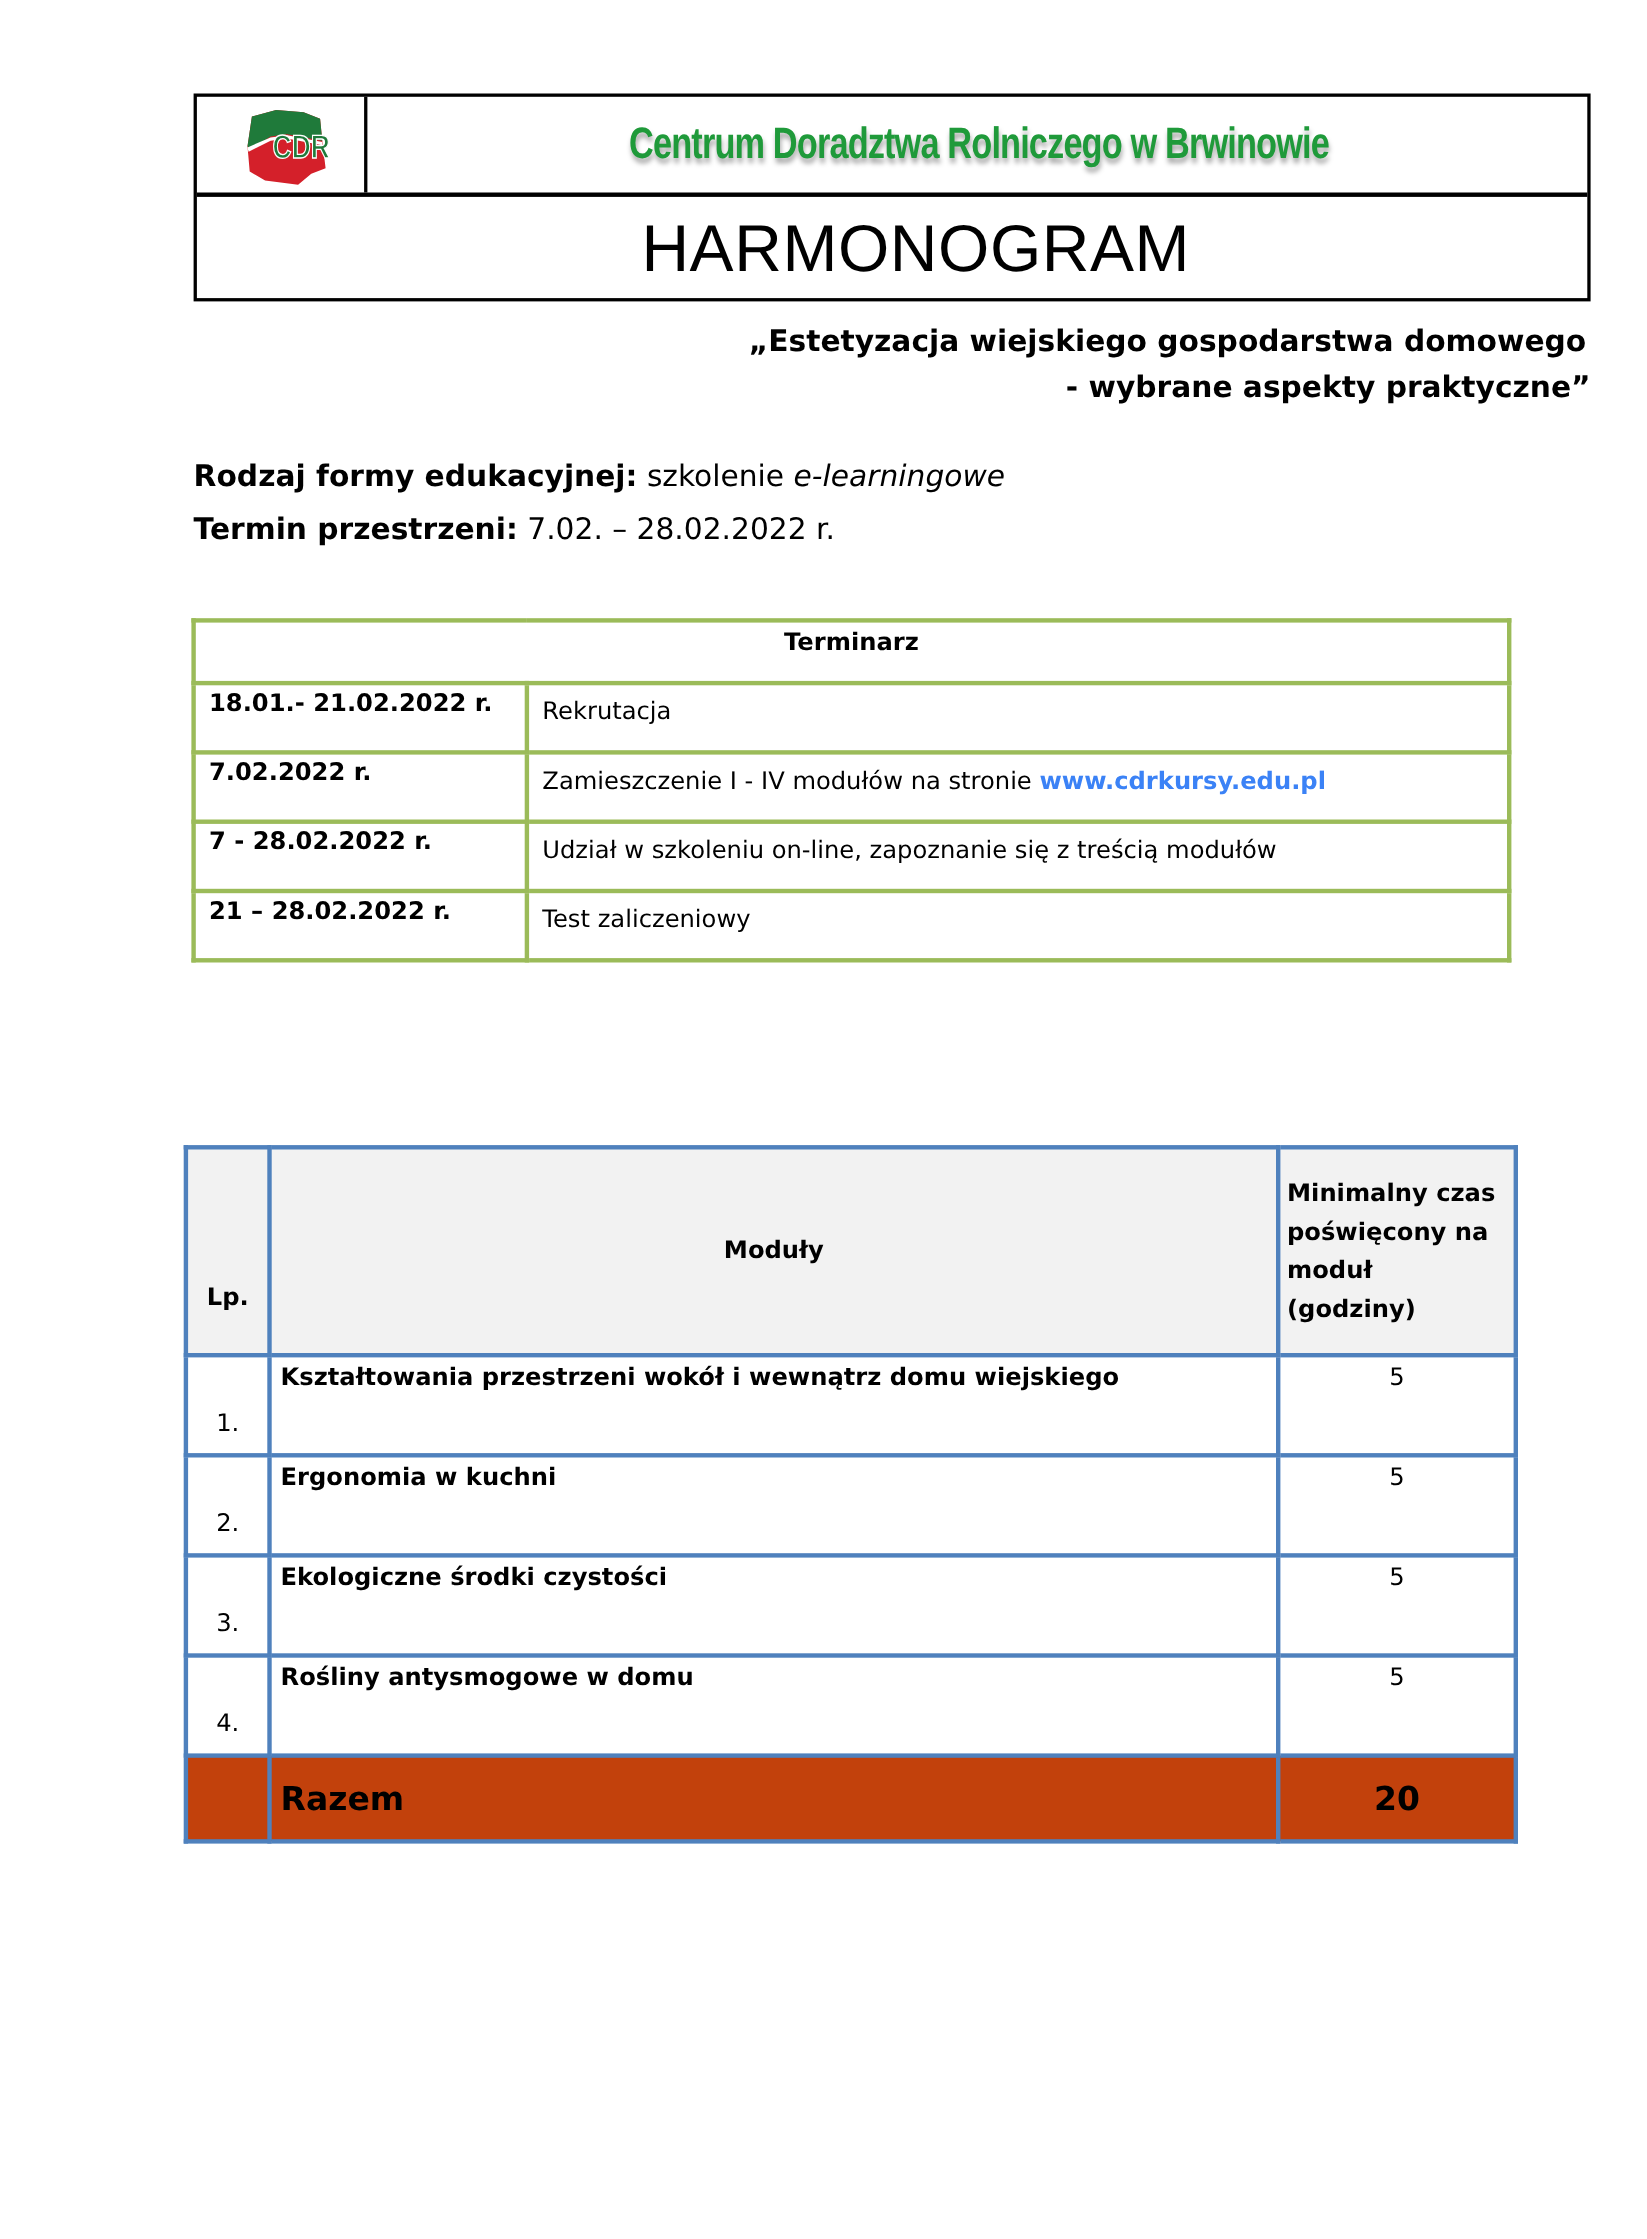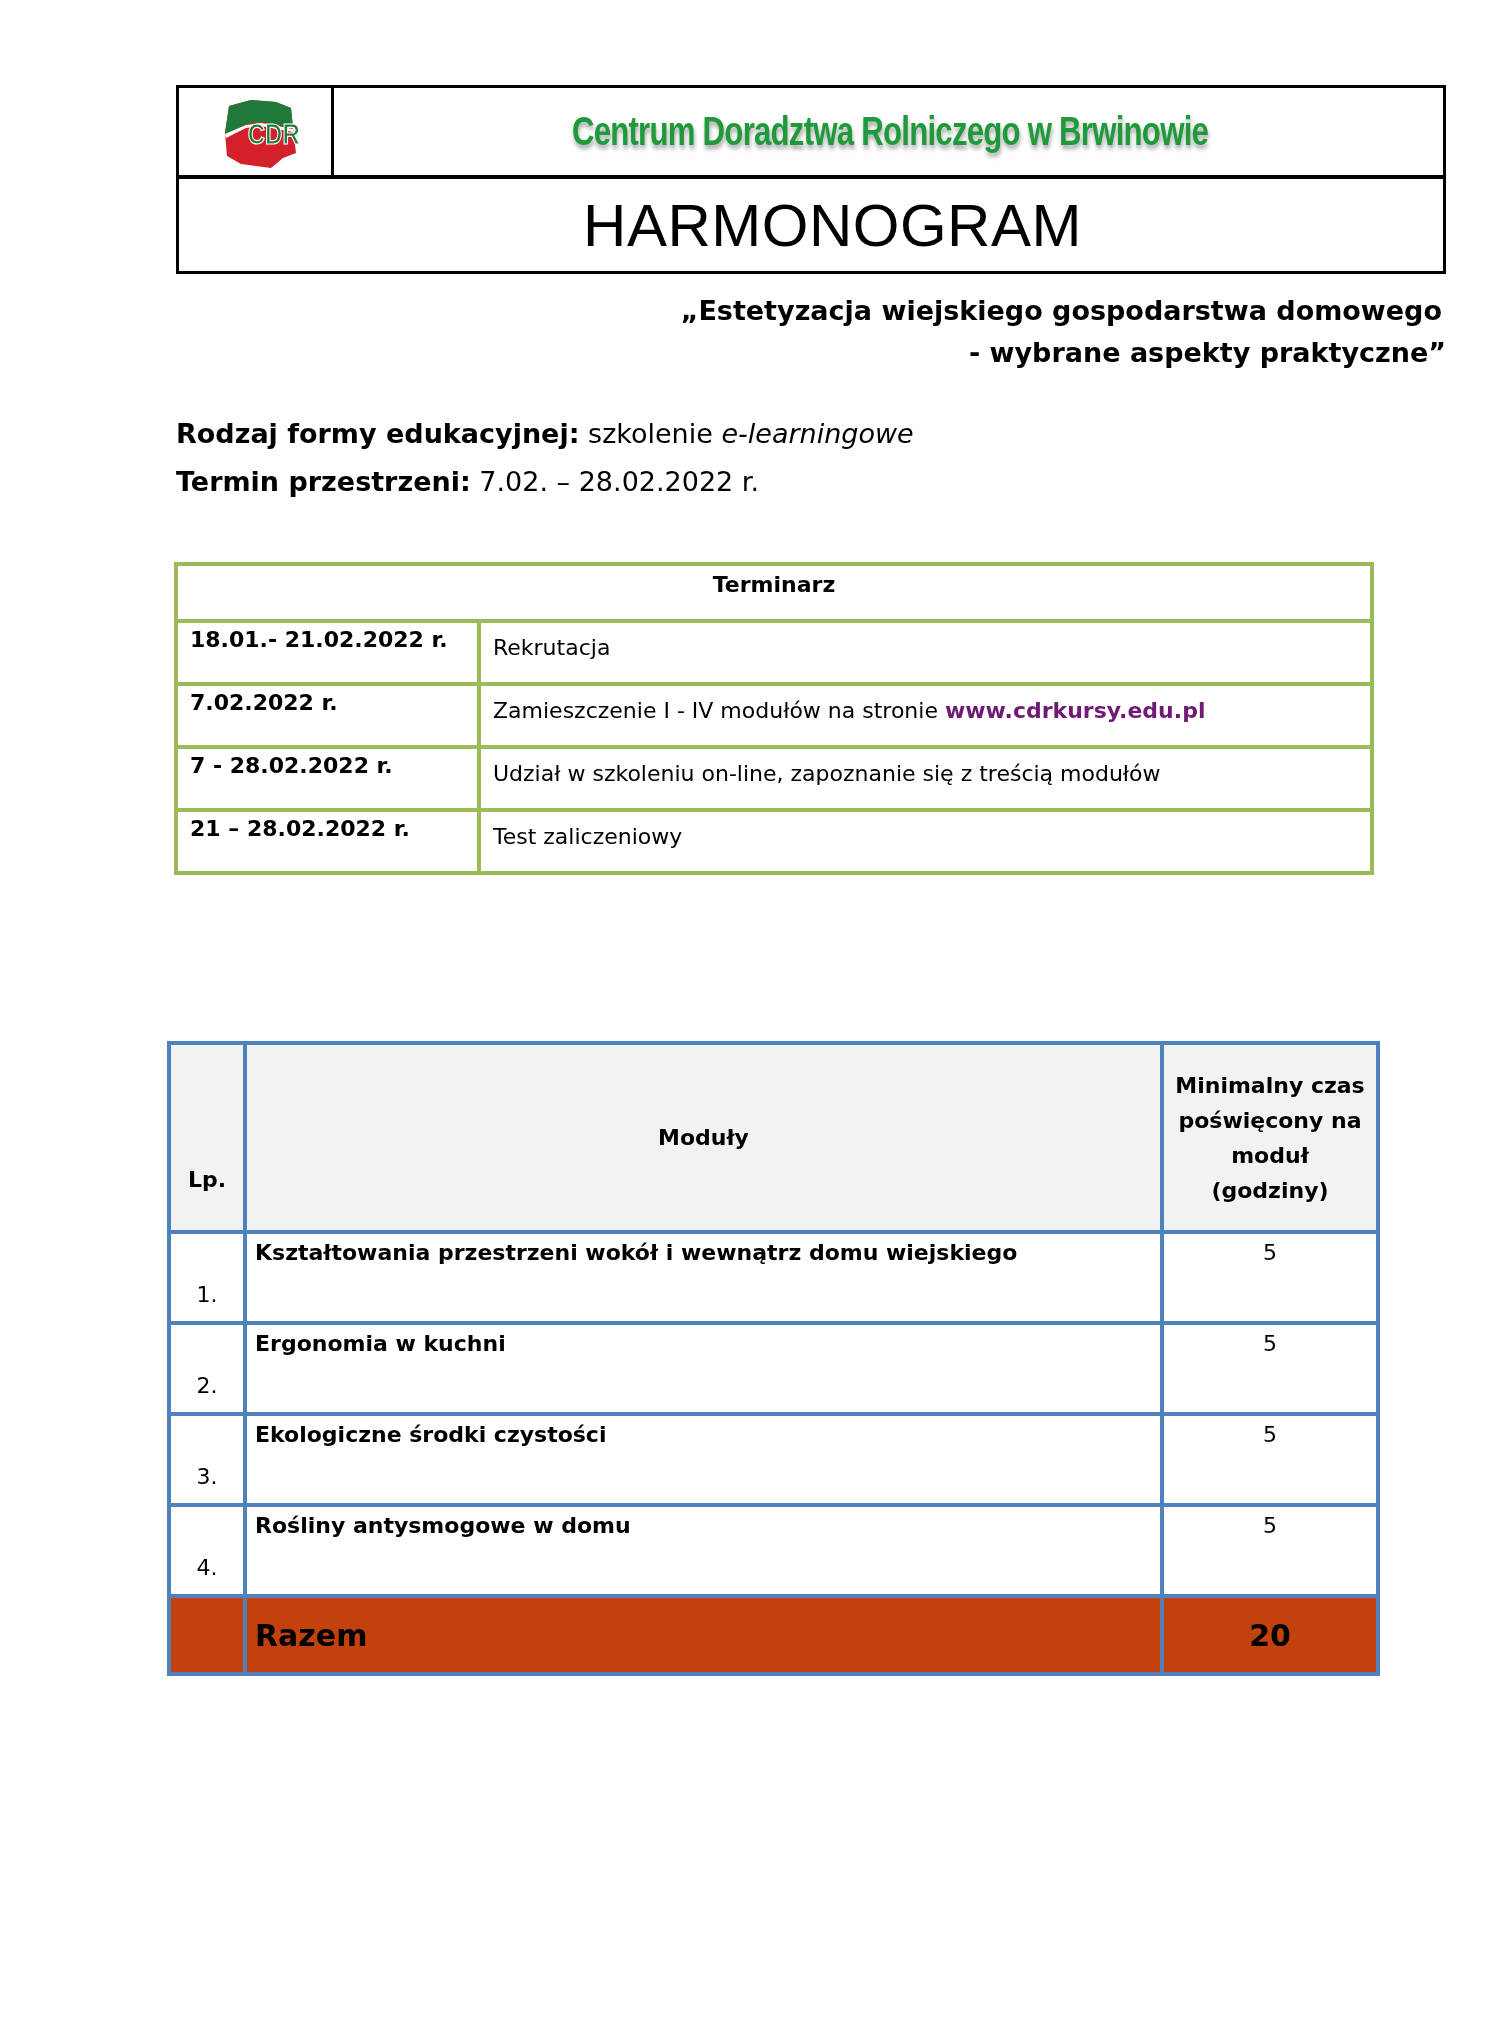--- a/index.html
+++ b/index.html
@@ -39,31 +39,31 @@
   .info2 { top: 466px; }
 
   
   .term { position: absolute; left: 174px; top: 562px; width: 1200px;
           border-collapse: collapse; font-family: "DejaVu Sans", sans-serif; }
   .term td { border: 4px solid #9bbb59; height: 47px; padding: 0 12px;
              font-size: 22px; vertical-align: middle; }
   .term .th { text-align: center; font-weight: bold; vertical-align: top; padding-top: 6px; }
   .term .date { width: 275px; font-weight: bold; vertical-align: top; padding-top: 4px; }
   .term .desc { vertical-align: top; padding-top: 12px; }
-  .term .link { color: #701a75; font-weight: bold; }
+  .term .link { color: #3b82f6; font-weight: bold; }
 
   
   .mod { position: absolute; left: 167px; top: 1041px; width: 1213px;
          border-collapse: collapse; font-family: "DejaVu Sans", sans-serif; }
   .mod td { border: 4px solid #4f81bd; font-size: 22px; }
   .mod .head td { background: #f2f2f2; font-weight: bold; height: 146px; }
   .mod .lp { width: 70px; text-align: center; }
   .mod .head .lp { vertical-align: bottom; padding-bottom: 38px; }
   .mod .head .name { text-align: center; vertical-align: middle; }
-  .mod .head .hrs { width: 200px; text-align: center; line-height: 35px; padding: 4px 6px; }
+  .mod .head .hrs { width: 200px; text-align: left; line-height: 35px; padding: 4px 6px; }
   .mod .row td { height: 72px; }
   .mod .row .lp { vertical-align: bottom; padding-bottom: 14px; }
   .mod .row .name { vertical-align: top; padding: 6px 8px; font-weight: bold; }
   .mod .row .hrs { vertical-align: top; text-align: center; padding-top: 6px; }
   .mod .total td { background: #c2410c; height: 72px; font-weight: bold; font-size: 30px; }
   .mod .total .name { padding-left: 8px; }
   .mod .total .hrs { text-align: center; }
 </style>
 </head>
 <body>

